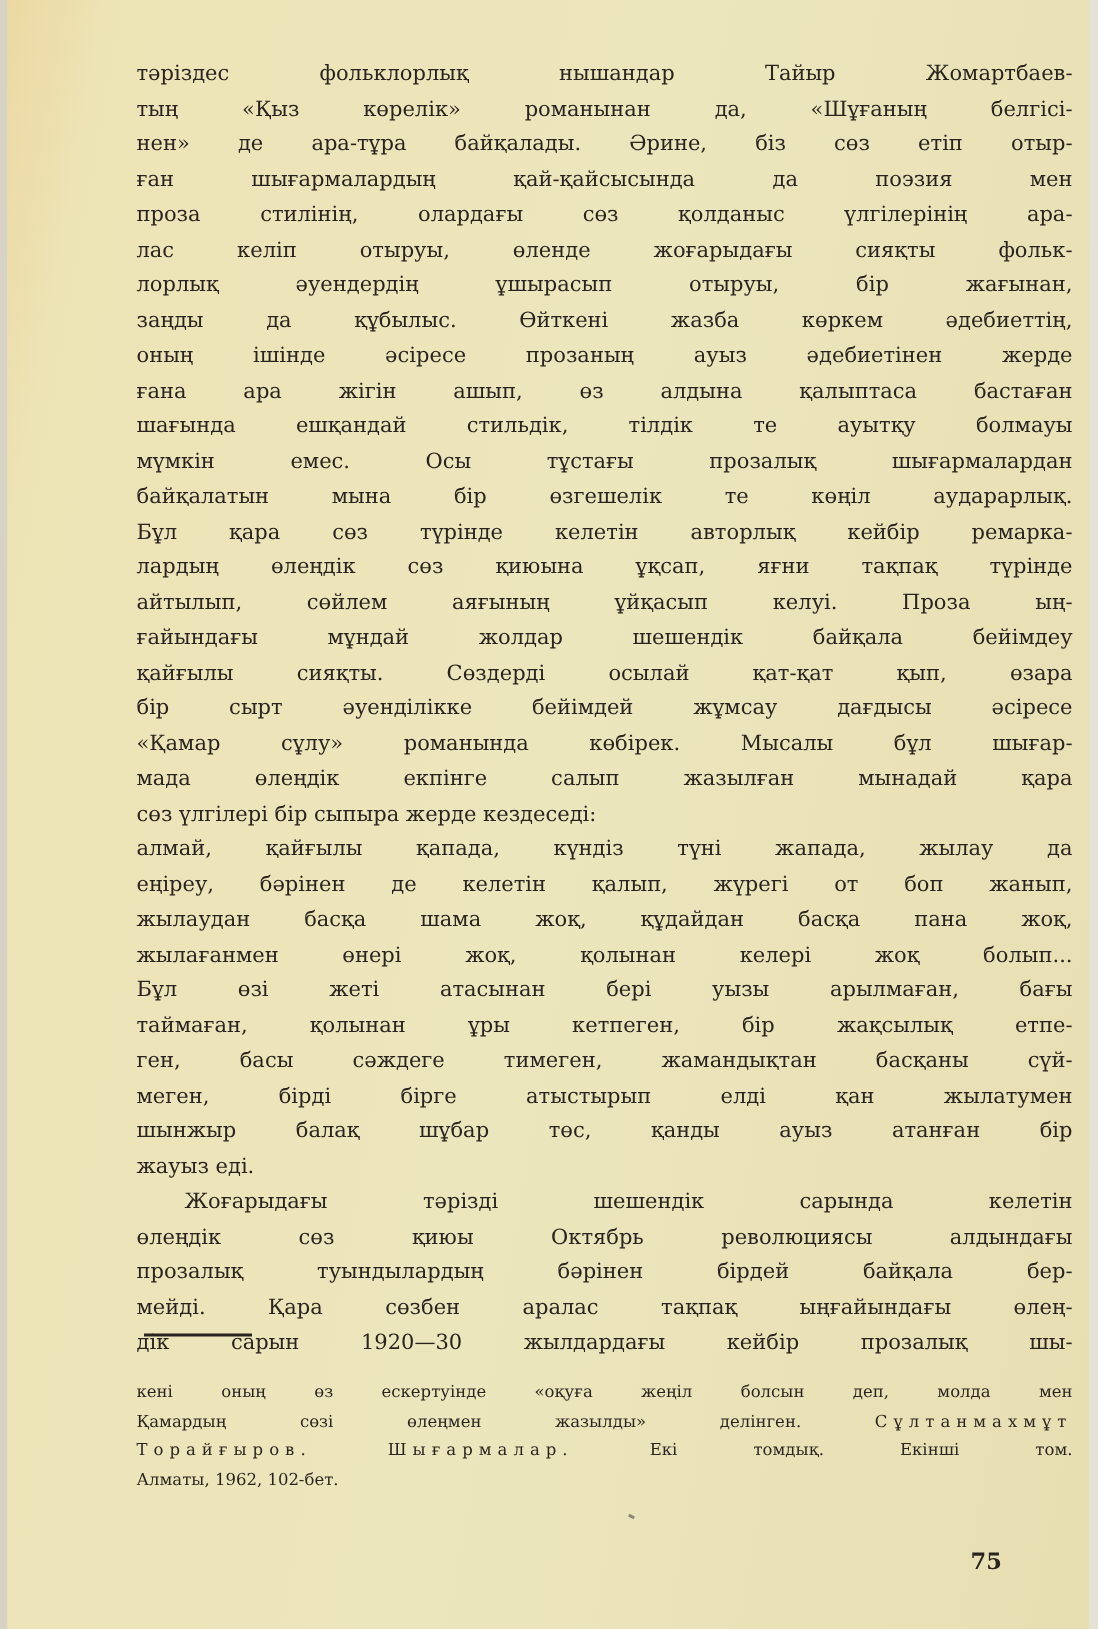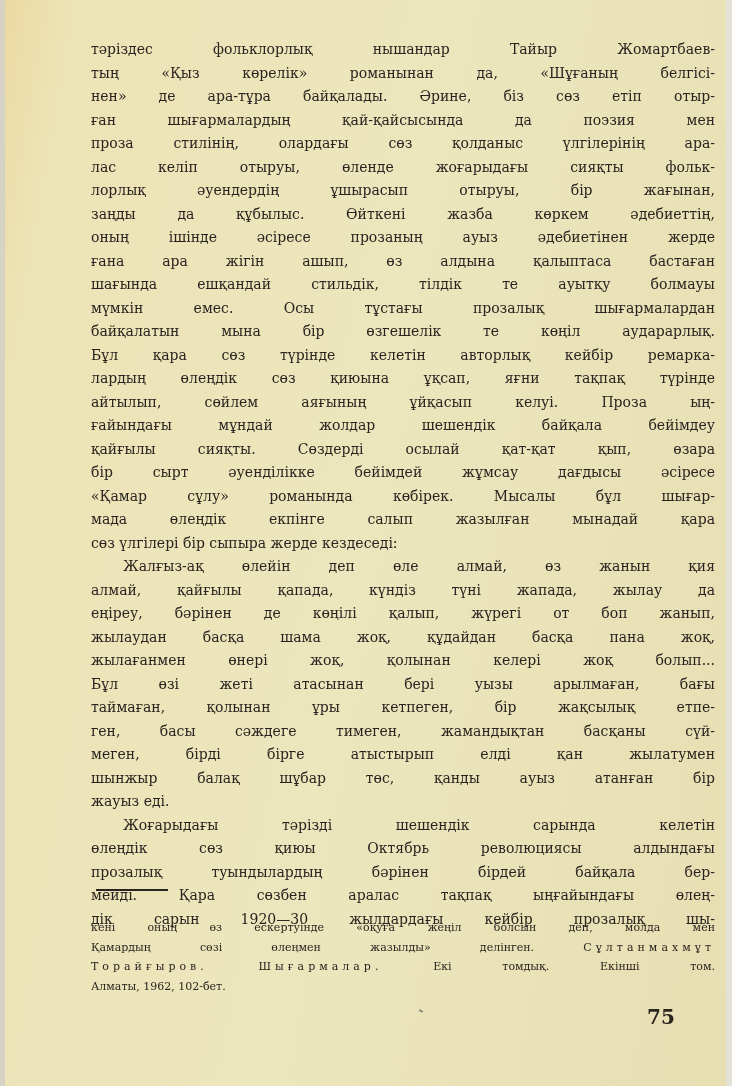--- a/index.html
+++ b/index.html
@@ -40,22 +40,22 @@
   }
   .footnote {
     position: absolute; left: 86px; top: 918px; width: 624px;
     font-family: "DejaVu Serif", serif;
     font-size: 11px; line-height: 19.5px;
     color: #2a2420;
   }
   .footnote .line { height: 19.5px; }
   .spaced { letter-spacing: 4px; }
   .page-number {
-    position: absolute; left: 642px; top: 1005px;
-    font-family: "DejaVu Serif", serif; font-size: 20px; font-weight: bold;
+    position: absolute; left: 642px; top: 1032px;
+    font-family: "DejaVu Serif", serif; font-size: 15px; font-weight: bold;
     color: #2a2420;
   }
   .speck {
     position: absolute; left: 414px; top: 1010px; width: 4px; height: 2px;
     background: #8c857a; transform: rotate(25deg);
   }
 </style>
 </head>
 <body>
 
@@ -80,23 +80,22 @@
     <span class="line">Бұл қара сөз түрінде келетін авторлық кейбір ремарка-</span>
     <span class="line">лардың өлеңдік сөз қиюына ұқсап, яғни тақпақ түрінде</span>
     <span class="line">айтылып, сөйлем аяғының ұйқасып келуі. Проза ың-</span>
     <span class="line">ғайындағы мұндай жолдар шешендік байқала бейімдеу</span>
     <span class="line">қайғылы сияқты. Сөздерді осылай қат-қат қып, өзара</span>
     <span class="line">бір сырт əуенділікке бейімдей жұмсау дағдысы əсіресе</span>
     <span class="line">«Қамар сұлу» романында көбірек. Мысалы бұл шығар-</span>
     <span class="line">мада өлеңдік екпінге салып жазылған мынадай қара</span>
     <span class="line last">сөз үлгілері бір сыпыра жерде кездеседі:</span>
 
-    <span class="line indent">Жалғыз-ақ өлейін деп   өле алмай, өз жанын   қия</span>
     <span class="line">алмай, қайғылы қапада, күндіз түні жапада, жылау да</span>
-    <span class="line">еңіреу, бəрінен де көңілі қалып, жүрегі от боп жанып,</span>
+    <span class="line">еңіреу, бəрінен де келетін қалып, жүрегі от боп жанып,</span>
     <span class="line">жылаудан басқа шама жоқ, құдайдан басқа пана жоқ,</span>
     <span class="line">жылағанмен өнері жоқ, қолынан келері жоқ   болып...</span>
     <span class="line">Бұл өзі жеті атасынан бері   уызы   арылмаған,   бағы</span>
     <span class="line">таймаған, қолынан ұры кетпеген, бір жақсылық етпе-</span>
     <span class="line">ген, басы сəждеге тимеген, жамандықтан басқаны сүй-</span>
     <span class="line">меген, бірді бірге атыстырып   елді   қан   жылатумен</span>
     <span class="line">шынжыр балақ шұбар төс, қанды ауыз   атанған   бір</span>
     <span class="line last">жауыз еді.</span>
 
     <span class="line indent">Жоғарыдағы тəрізді шешендік   сарында   келетін</span>

